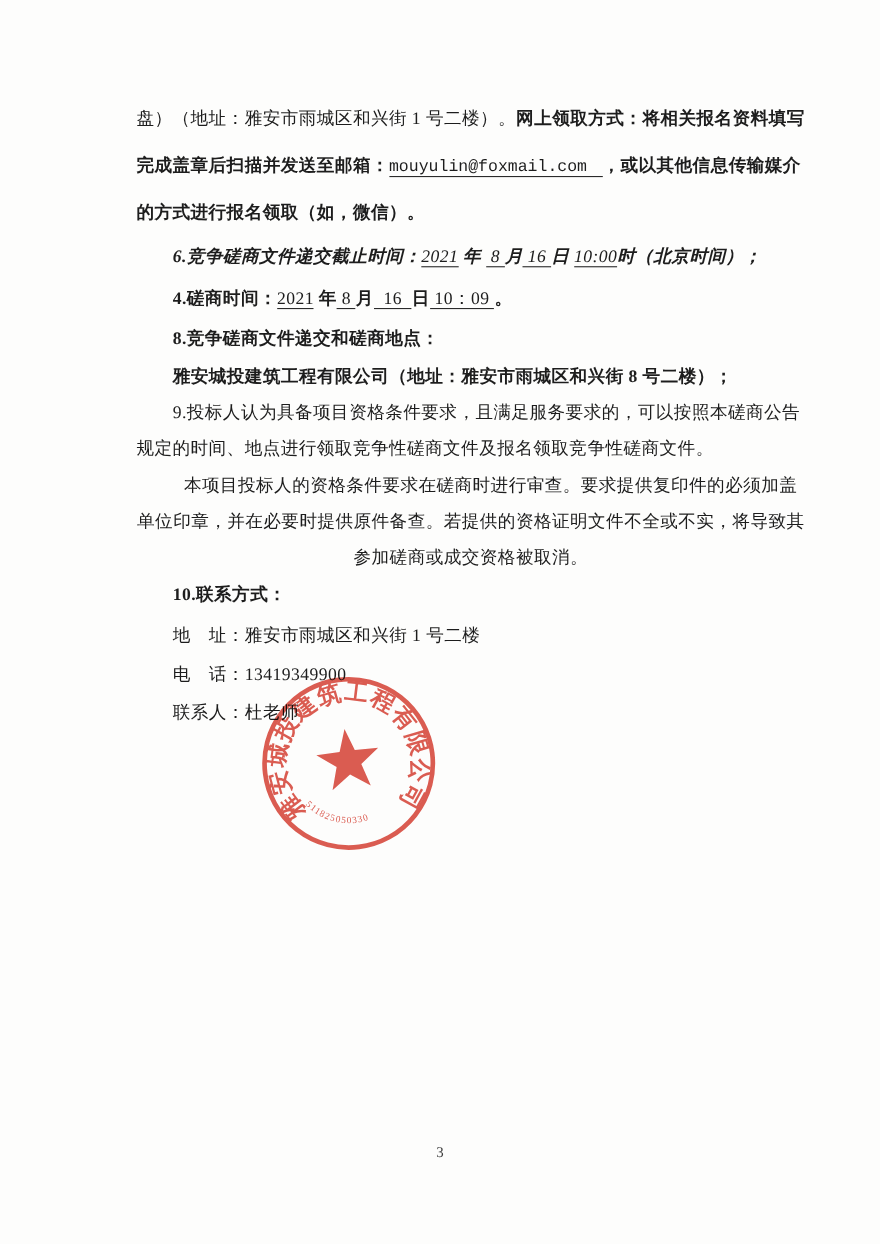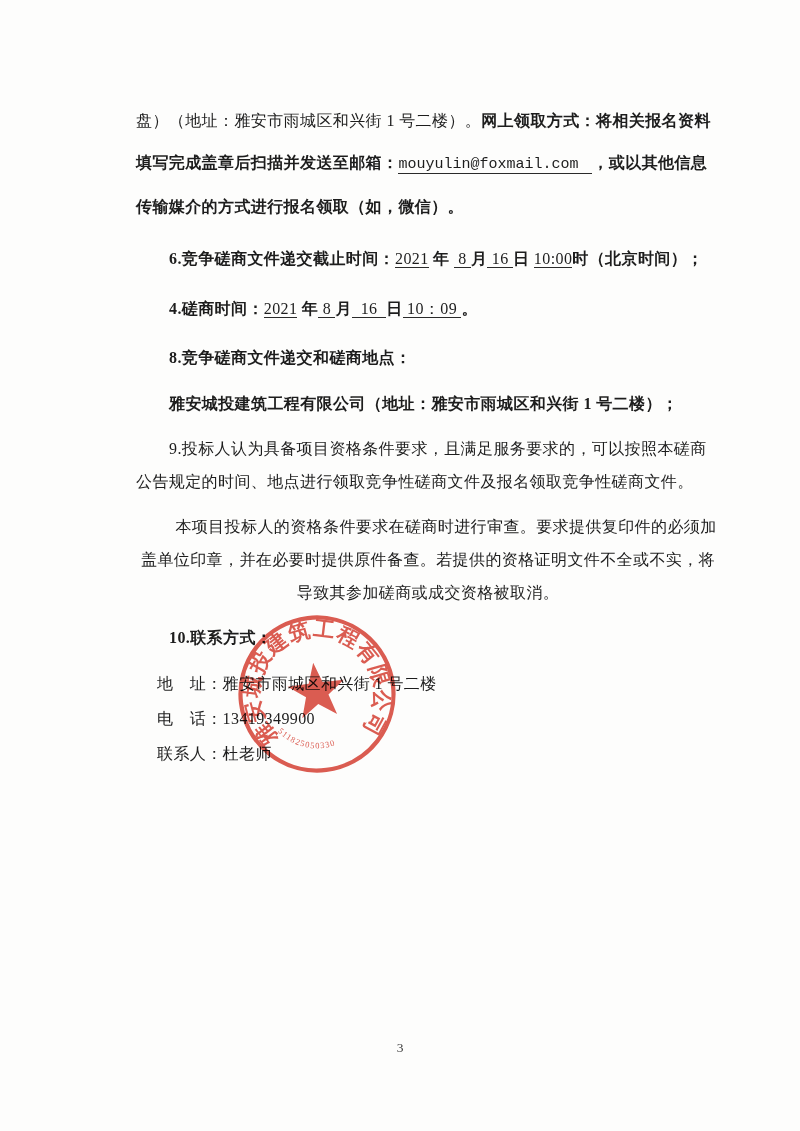--- a/index.html
+++ b/index.html
@@ -12,24 +12,24 @@
   .page{
     position:relative;width:800px;height:1131px;margin:0 auto;
     background:var(--page-bg);color:var(--text);
     font-family:"Liberation Serif","DejaVu Serif",serif;
     overflow:hidden;
   }
   .doc{
     position:absolute;left:124px;top:88px;width:608px;
     font-size:16px;letter-spacing:0.4px;line-height:33px;
   }
-  .doc p{margin:12px;}
+  .doc p{margin:0;}
   .b{font-weight:700;}
   .intro{line-height:42px;}
-  .item6{line-height:38px;margin-top:6px;}
+  .item6{line-height:38px;margin-top:6px;font-style:italic;}
   .item7{line-height:38px;}
   .item8{line-height:35px;}
   .loc{line-height:33px;}
   .item9{line-height:33px;}
   .bring{line-height:33px;margin-top:2px;}
   .review{line-height:33px;}
   .item10{line-height:33px;}
   .ind{text-indent:33px;}
   .ind22{text-indent:36px;text-align:center;}
   .ind3{text-indent:48px;}
@@ -61,21 +61,21 @@
   <div class="doc">
 
     <p class="intro"><span>盘）（地址：雅安市雨城区和兴街 1 号二楼）。</span><span class="b">网上领取方式：将相关报名资料填写完成盖章后扫描并发送至邮箱：</span><span class="email">mouyulin@foxmail.com</span><span class="b">，或以其他信息传输媒介的方式进行报名领取（如，微信）。</span></p>
 
     <p class="item6 b ind"><span>6.竞争磋商文件递交截止时间：</span><span class="u val">2021</span><span class="sep"> 年 </span><span class="u val"> 8 </span><span class="sep">月</span><span class="u val"> 16 </span><span class="sep">日 </span><span class="u val">10:00</span><span>时（北京时间）；</span></p>
 
     <p class="item7 b ind"><span>4.磋商时间：</span><span class="u val">2021</span><span class="sep"> 年</span><span class="u val"> 8 </span><span class="sep">月</span><span class="u val">  16  </span><span class="sep">日</span><span class="u val"> 10：09 </span><span>。</span></p>
 
     <p class="item8 b ind"><span>8.竞争磋商文件递交和磋商地点：</span></p>
 
-    <p class="loc b ind"><span>雅安城投建筑工程有限公司（地址：雅安市雨城区和兴街 1 号二楼）；</span></p>
+    <p class="loc b ind"><span>雅安城投建筑工程有限公司（地址：雅安市雨城区和兴街 8 号二楼）；</span></p>
 
     <p class="item9 ind"><span>9.投标人认为具备项目资格条件要求，且满足服务要求的，可以按照本磋商公告规定的时间、地点进行领取竞争性磋商文件及报名领取竞争性磋商文件。</span></p>
 
 
     <p class="review ind22"><span>本项目投标人的资格条件要求在磋商时进行审查。要求提供复印件的必须加盖单位印章，并在必要时提供原件备查。若提供的资格证明文件不全或不实，将导致其参加磋商或成交资格被取消。</span></p>
 
     <p class="item10 b ind"><span>10.联系方式：</span></p>
 
     <div class="contact">
       <div class="cline"><span>地　址：</span><span>雅安市雨城区和兴街 1 号二楼</span></div>

